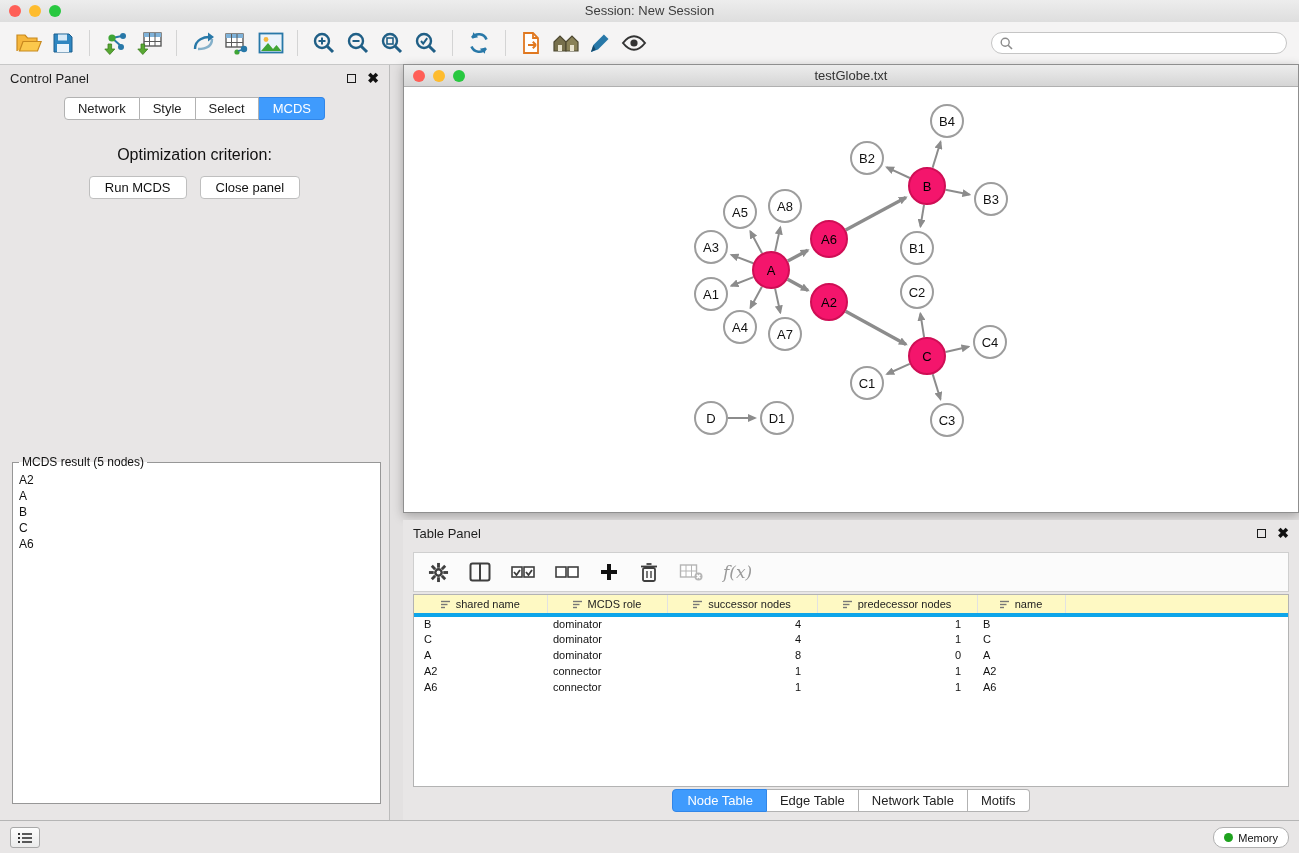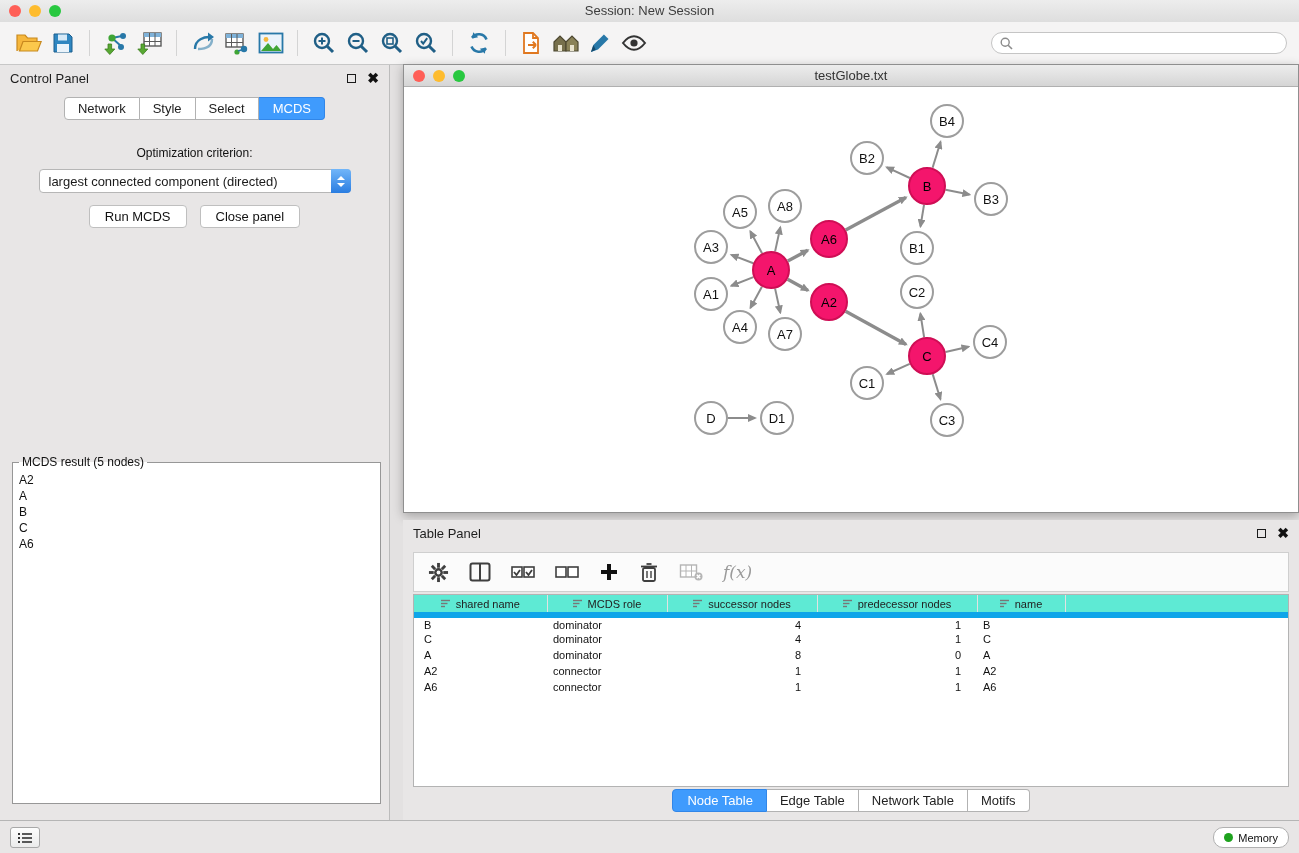--- a/index.html
+++ b/index.html
@@ -33,21 +33,21 @@
   .panel-header { height:26px; display:flex; align-items:center; padding:0 10px; font-size:13px; color:#1e1e1e; }
   .hdr-btns { margin-left:auto; display:flex; gap:11px; align-items:center; }
   .float-btn { width:9px; height:9px; border:1.5px solid #1a1a1a; display:inline-block; }
   .close-x { font-size:14px; font-weight:bold; color:#111; line-height:1; cursor:default; }
   .cp-tabs { display:flex; justify-content:center; margin-top:6px; }
   .seg { border:1px solid #b2b2b2; background:#fff; font-size:13px; padding:3px 13px; color:#222; }
   .seg + .seg { border-left:none; }
   .seg:first-child { border-radius:4px 0 0 4px; }
   .seg:last-child { border-radius:0 4px 4px 0; }
   .seg.active { background:#3f9bfd; border-color:#3186e8; color:#fff;padding-left:14px; }
-  .opt-label { text-align:center; margin-top:26px; font-size:12px; color:#111; }
+  .opt-label { text-align:center; margin-top:26px; font-size:16px; color:#111; }
   .dropdown { margin:9px auto 0; width:312px; height:24px; background:#fff;
     border:1px solid #b6b6b6; border-radius:4px; position:relative;
     display:flex; align-items:center; font-size:13px; padding:0 24px 0 9px; }
   .dropdown .dd-text { white-space:nowrap; overflow:hidden; }
   .stepper { position:absolute; right:-1px; top:-1px; bottom:-1px; width:20px;
     background:linear-gradient(#72b6f9,#2a7de1); border-radius:0 4px 4px 0;
     display:flex; flex-direction:column; align-items:center; justify-content:center; gap:3px; }
   .tri { width:0; height:0; border-left:4px solid transparent; border-right:4px solid transparent; }
   .tri.up { border-bottom:4px solid #fff; } .tri.down { border-top:4px solid #fff; }
   .cp-buttons { display:flex; justify-content:center; gap:13px; margin-top:12px; }
@@ -69,21 +69,21 @@
   .gnode.mcds { background:#f4156c; border-color:#cf0e55; color:#000; }
   
   .table-panel { position:absolute; left:403px; top:520px; right:0; bottom:33px; background:#e8e6e6; }
   .tp-toolbar { position:absolute; left:10px; right:10px; top:32px; height:40px;
     background:#fbfbfb; border:1px solid #cfcfcf; display:flex; align-items:center; padding:0 14px; gap:20px; }
   .tp-btn { display:flex; align-items:center; justify-content:center; }
   .fx-label { font-family:"DejaVu Serif", serif; font-style:italic; font-size:17px; color:#9a9a9a; }
   .tp-table-wrap { position:absolute; left:10px; right:10px; top:74px; bottom:33px;
     background:#fff; border:1px solid #b3b3b3; overflow:hidden; }
   table.node-table { border-collapse:collapse; width:100%; table-layout:fixed; font-size:11px; }
-  .node-table th { font-weight:normal; background:#5eead4; border-bottom:6px solid #0ea5e9;
+  .node-table th { font-weight:normal; background:#fef9c3; border-bottom:4px solid #0ea5e9;
     border-right:1px solid #e2e2e2; height:20px; color:#222; }
   .node-table th:last-child { border-right:none; }
   .th-inner { display:flex; align-items:center; justify-content:center; gap:5px; }
   .node-table td { height:16px; padding:0 6px; color:#111; white-space:nowrap; overflow:hidden; }
   .node-table td:first-child { padding-left:10px; }
   .al-left { text-align:left; } .al-right { text-align:right; padding-right:16px !important; }
   .tp-tabs { position:absolute; left:0; right:0; bottom:8px; display:flex; justify-content:center; }
   
   .statusbar { position:absolute; left:0; right:0; bottom:0; height:33px;
     background:#e8e6e6; border-top:1px solid #b5b5b5; }
@@ -253,27 +253,20 @@
       <span class="close-x">✖</span>
     </span>
   </div>
   <div class="cp-tabs">
     <span class="seg">Network</span>
     <span class="seg">Style</span>
     <span class="seg">Select</span>
     <span class="seg active">MCDS</span>
   </div>
   <div class="opt-label">Optimization criterion:</div>
-  <div class="dropdown">
-    <span class="dd-text">largest connected component (directed)</span>
-    <span class="stepper">
-      <span class="tri up"></span>
-        <span class="tri down"></span>
-    </span>
-  </div>
   <div class="cp-buttons">
     <button class="btn">Run MCDS</button>
     <button class="btn">Close panel</button>
   </div>
   <fieldset class="mcds-box">
     <legend>MCDS result (5 nodes)</legend>
     <div id="mcds-result-list">
         <div>A2</div>
         <div>A</div>
         <div>B</div>

